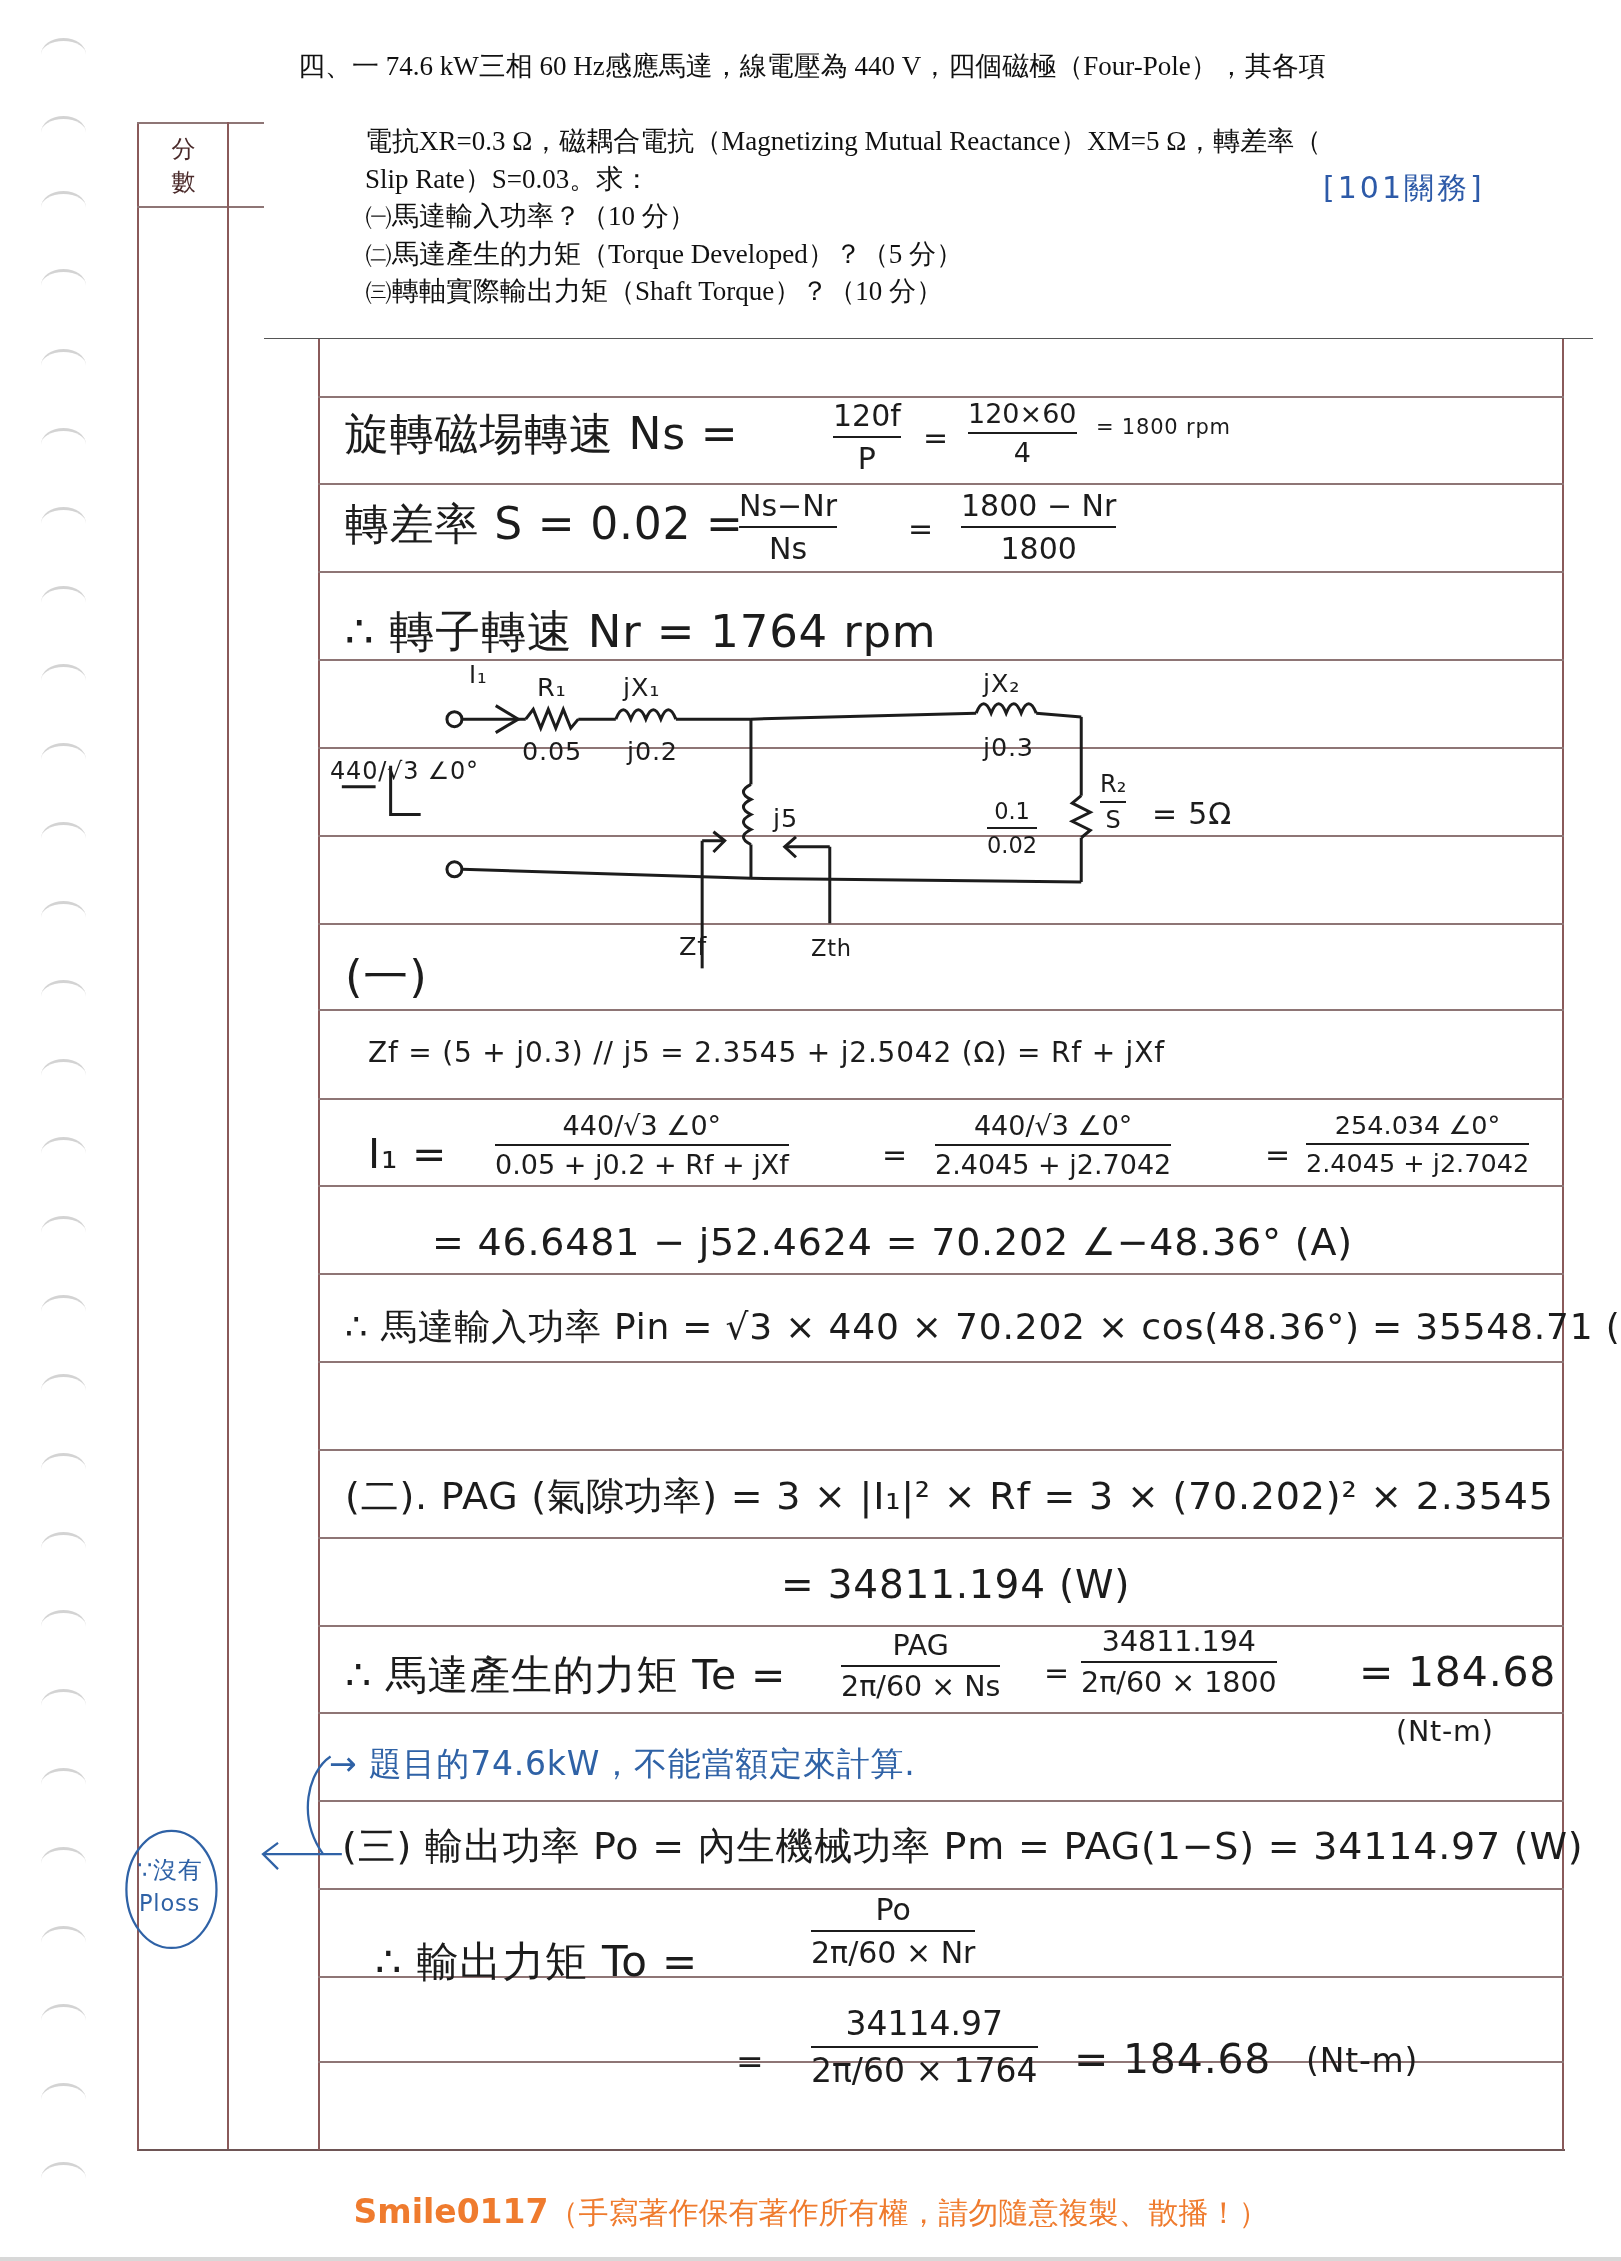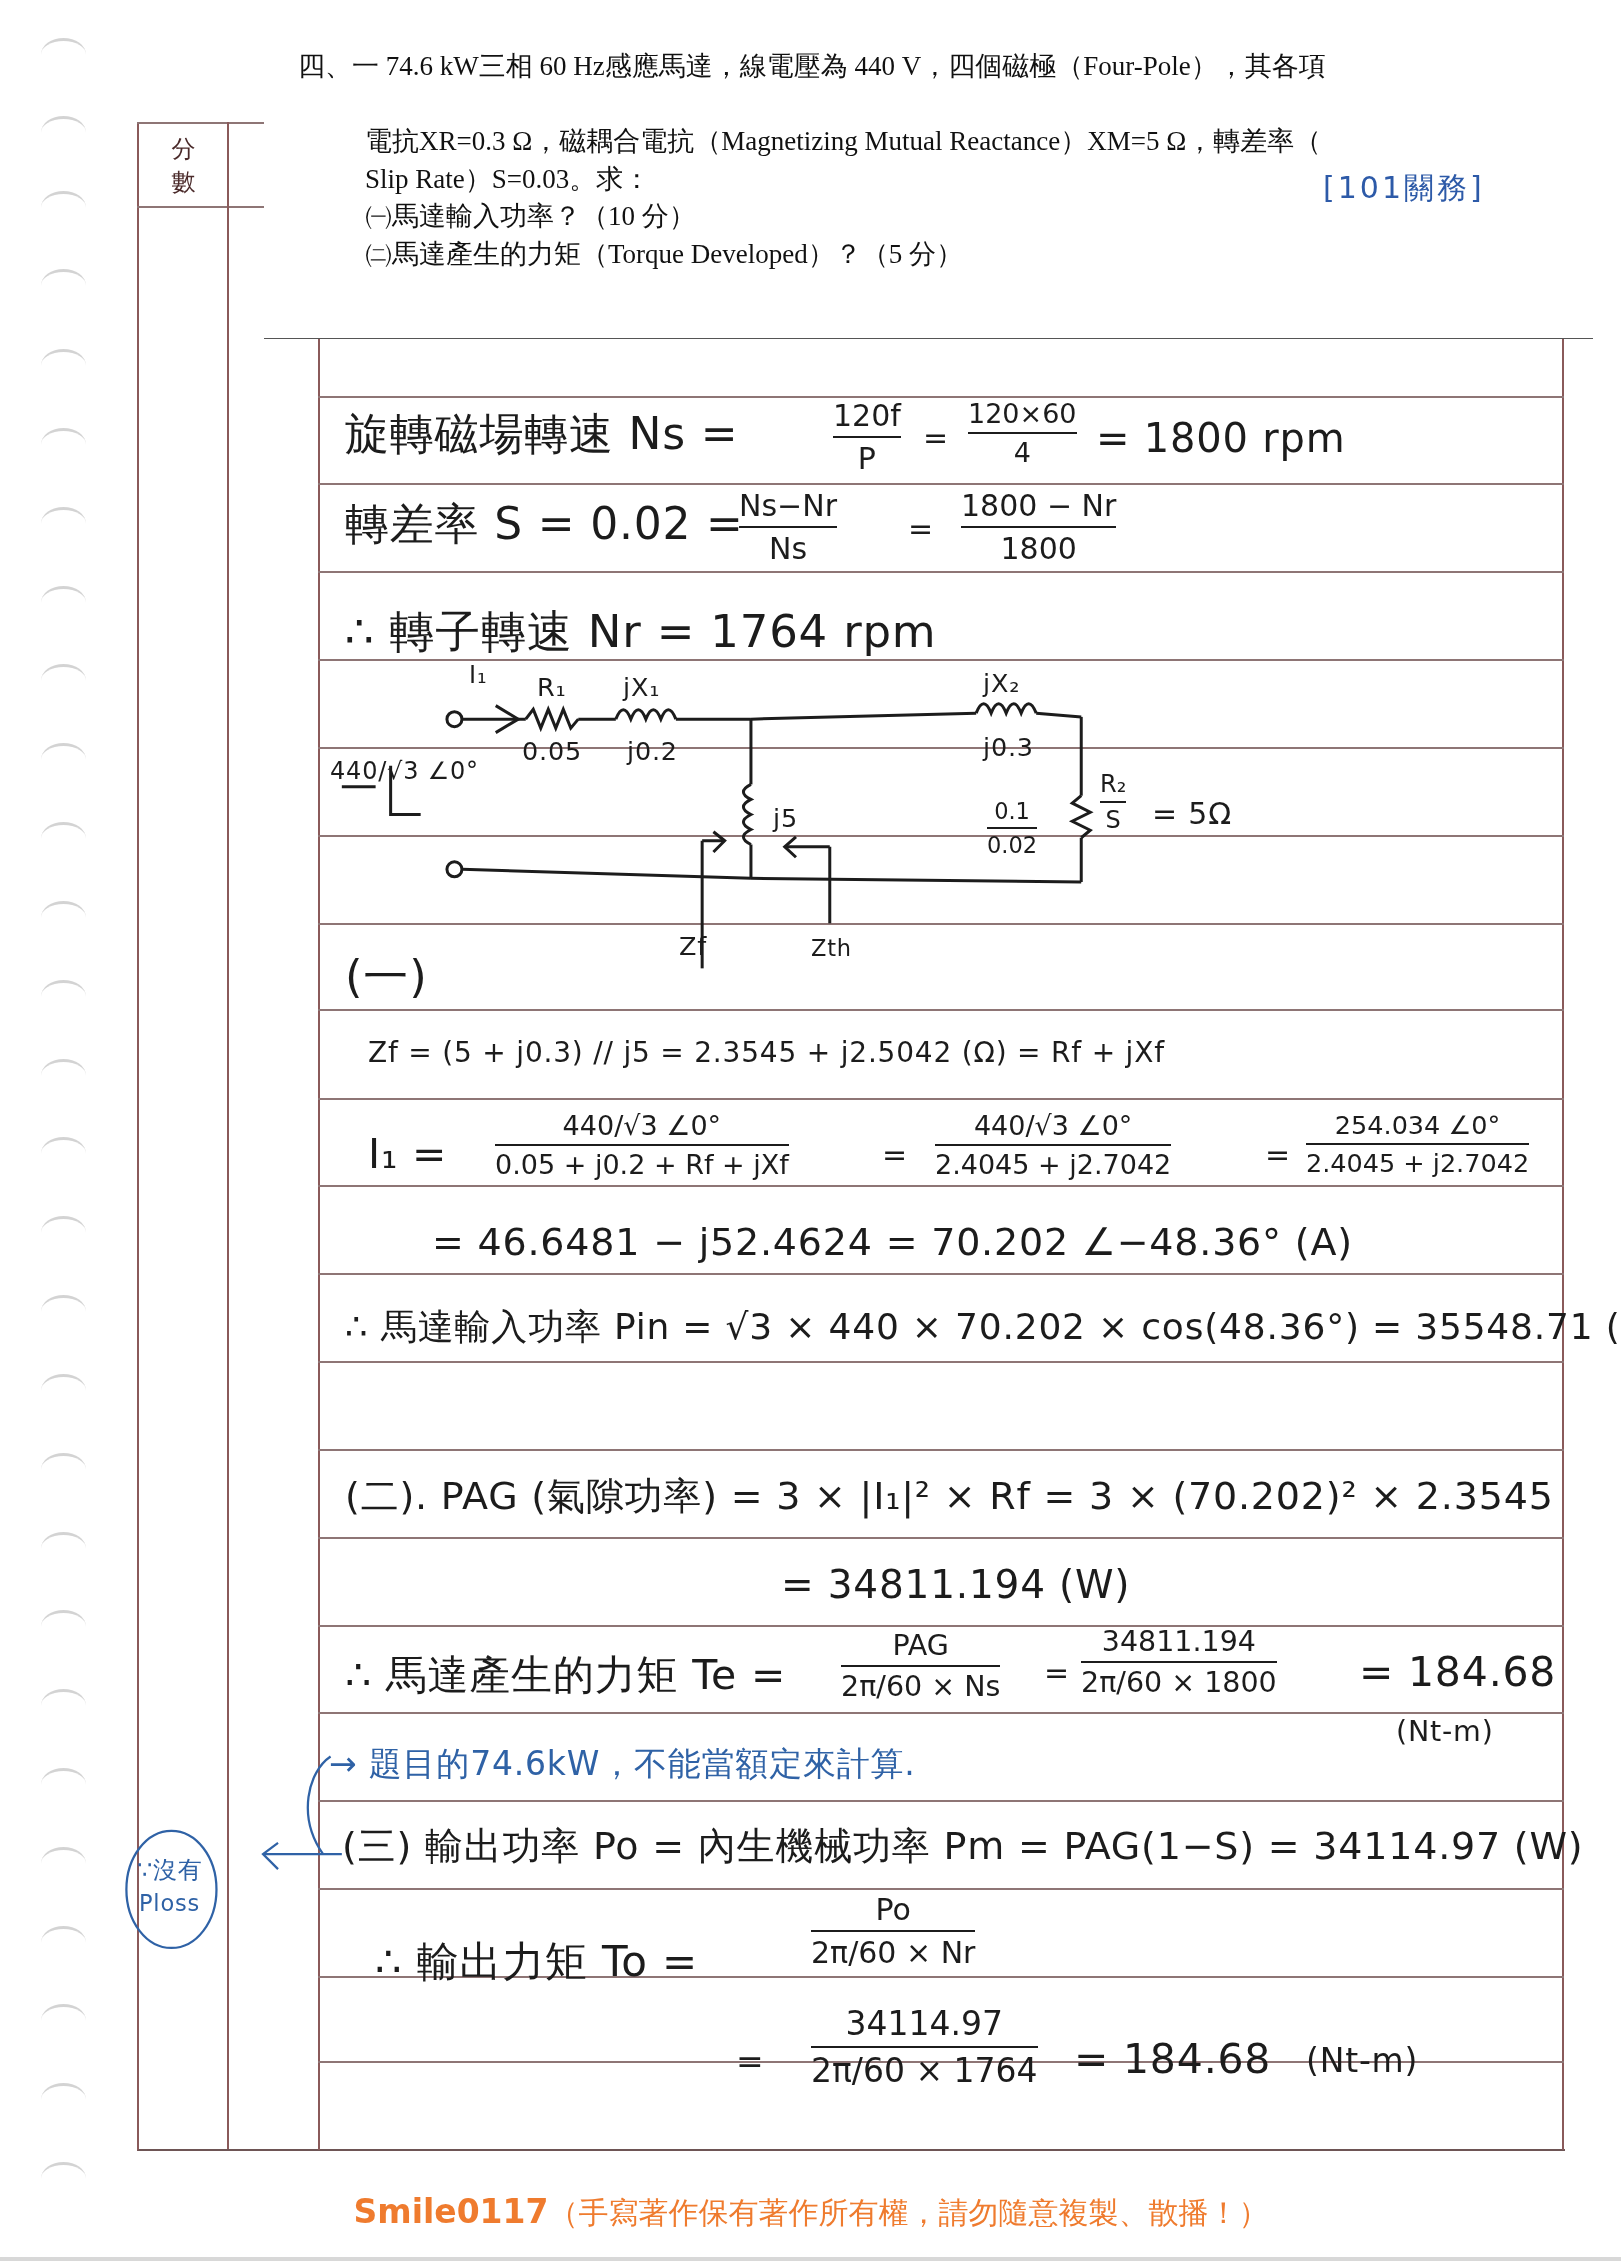--- a/index.html
+++ b/index.html
@@ -129,36 +129,37 @@
     <div class="hline" style="left:318px; top:2061px; width:1246px;"></div>
   </div>
 </div>
 
 <div class="question">
   <div class="line" style="left:34px; top:6px;">四、一 74.6 kW三相 60 Hz感應馬達，線電壓為 440 V，四個磁極（Four-Pole），其各項</div>
   <div class="line" style="left:101px; top:81px;">電抗XR=0.3 Ω，磁耦合電抗（Magnetizing Mutual Reactance）XM=5 Ω，轉差率（</div>
   <div class="line" style="left:101px; top:119px;">Slip Rate）S=0.03。求：</div>
   <div class="line" style="left:101px; top:156px;">㈠馬達輸入功率？（10 分）</div>
   <div class="line" style="left:101px; top:194px;">㈡馬達產生的力矩（Torque Developed）？（5 分）</div>
+  <div class="line" style="left:101px; top:231px;">㈢轉軸實際輸出力矩（Shaft Torque）？（10 分）</div>
   <div class="q-stamp">[101關務]</div>
 </div>
 
 <div class="hw" style="left:345px; top:405px; font-size:44px;">旋轉磁場轉速 Ns =</div>
 <div class="frac" style="left:833px; top:398px; font-size:30px;">
   <span class="num">120f</span>
   <span class="bar"></span>
   <span class="den">P</span>
 </div>
 <div class="hw" style="left:923px; top:420px; font-size:30px;">=</div>
 <div class="frac" style="left:968px; top:398px; font-size:27px;">
   <span class="num">120×60</span>
   <span class="bar"></span>
   <span class="den">4</span>
 </div>
-<div class="hw" style="left:1096px; top:415px; font-size:40px;">= 1800 rpm</div>
+<div class="hw" style="left:1096px; top:415px; font-size:21px;">= 1800 rpm</div>
 
 <div class="hw" style="left:345px; top:495px; font-size:44px;">轉差率 S = 0.02 =</div>
 <div class="frac" style="left:739px; top:488px; font-size:30px;justify-content:center;">
   <span class="num">Ns−Nr</span>
   <span class="bar"></span>
   <span class="den">Ns</span>
 </div>
 <div class="hw" style="left:908px; top:511px; font-size:30px;">=</div>
 <div class="frac" style="left:961px; top:488px; font-size:30px;">
   <span class="num">1800 − Nr</span>

